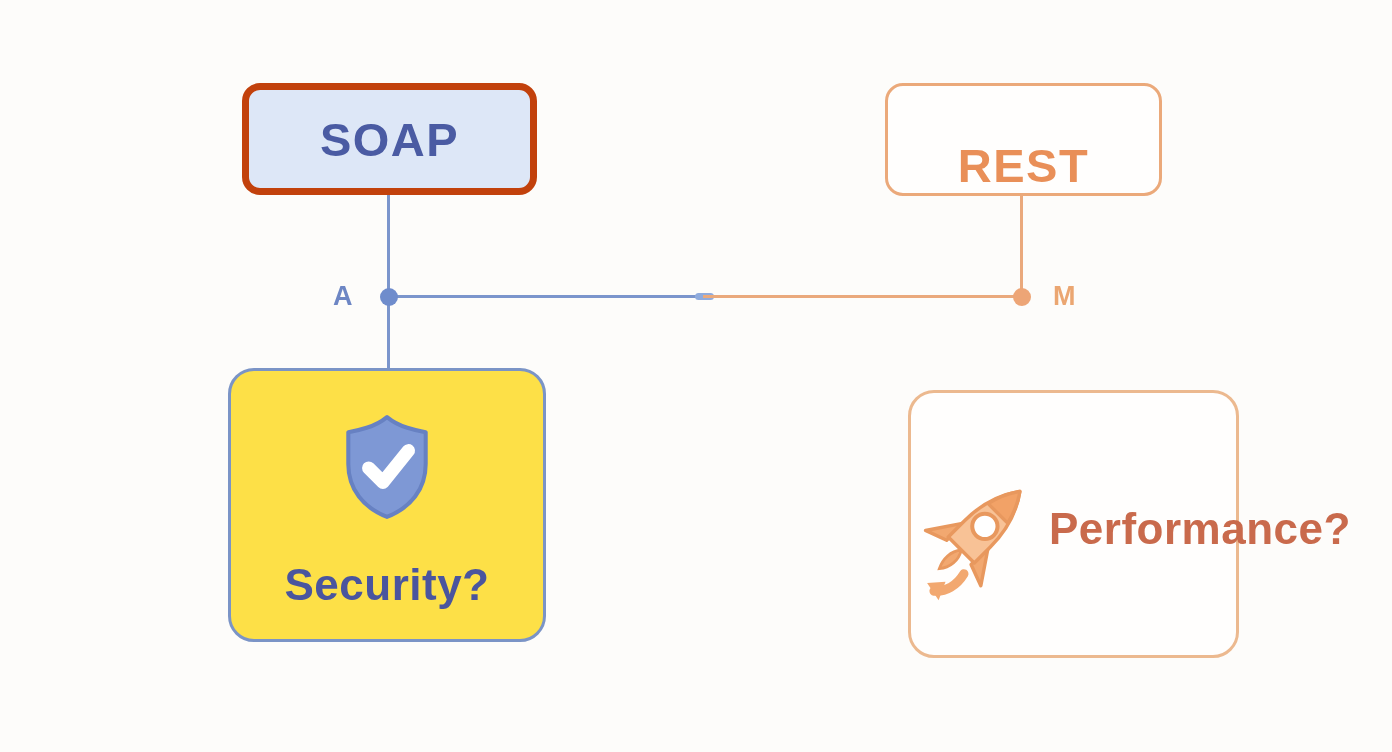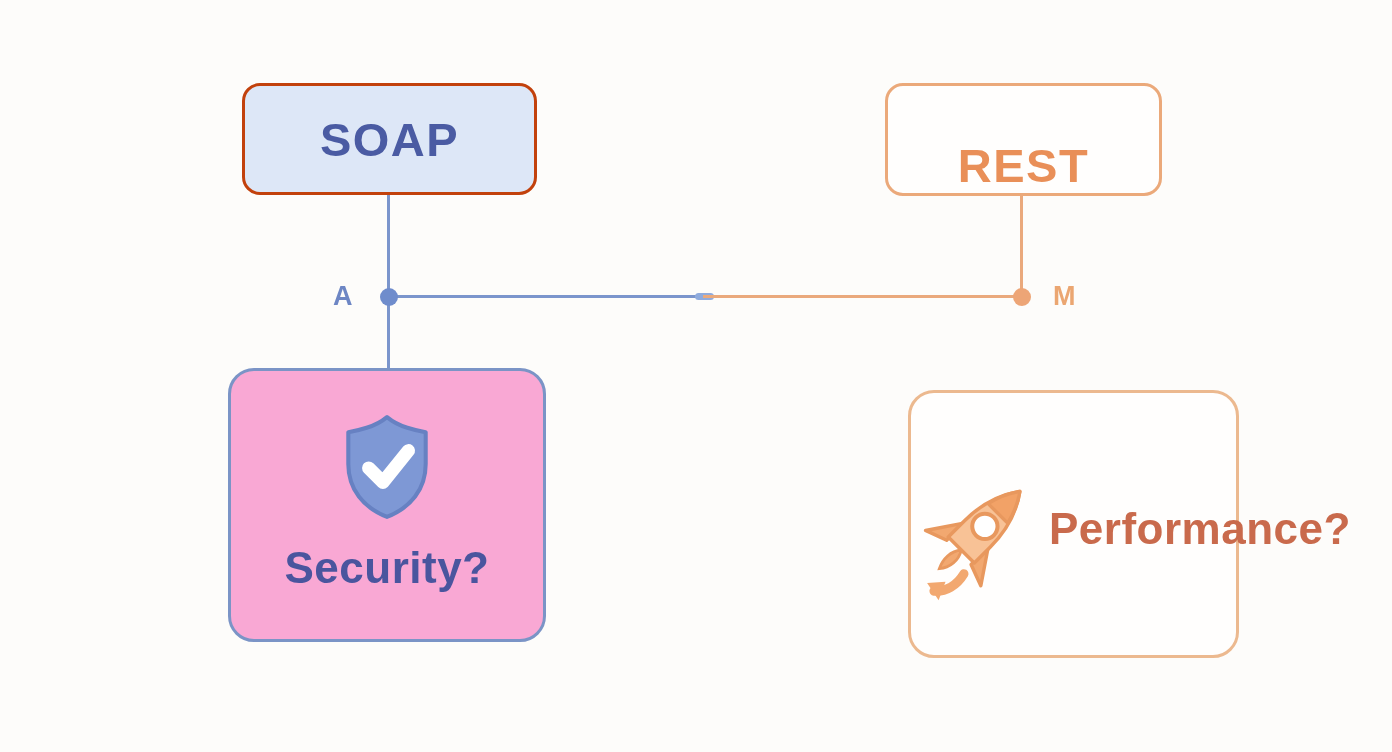--- a/index.html
+++ b/index.html
@@ -11,37 +11,37 @@
     overflow:hidden;
   }
   .node{
     position:absolute;
     display:flex;align-items:center;justify-content:center;
     box-sizing:border-box;
   }
   
   .node-soap{
     left:242px;top:83px;width:295px;height:112px;
-    background:#dde7f7;border:3px solid #c2410c;border-radius:18px;
+    background:#dde7f7;border:7px solid #c2410c;border-radius:18px;
   }
   .node-rest{
     left:885px;top:83px;width:277px;height:113px;
     background:#fffefd;border:3px solid #eba97a;border-radius:18px;align-items:flex-end;
   }
   .pill-label{
     font-size:47px;font-weight:800;letter-spacing:1.5px;
   }
   .node-soap .pill-label{color:#4a5ba3;}
   .node-rest .pill-label{color:#e98f58;}
 
   
   .node-security{
     left:228px;top:368px;width:318px;height:274px;
-    background:#f9a8d4;border:3px solid #7b94c6;border-radius:26px;
-    flex-direction:column;justify-content:flex-start;
+    background:#fde047;border:3px solid #7b94c6;border-radius:26px;
+    flex-direction:column;justify-content:flex-start;gap:17px;
   }
   .node-performance{
     left:908px;top:370px;width:331px;height:268px;
     background:#fffefd;border:3px solid #ecb98f;border-radius:26px;
     flex-direction:row;justify-content:flex-start;margin-top:20px;
   }
   .card-icon{margin-top:40px;}
   .card-label{
     font-size:44px;font-weight:800;margin-top:16px;letter-spacing:0.5px;
   }

